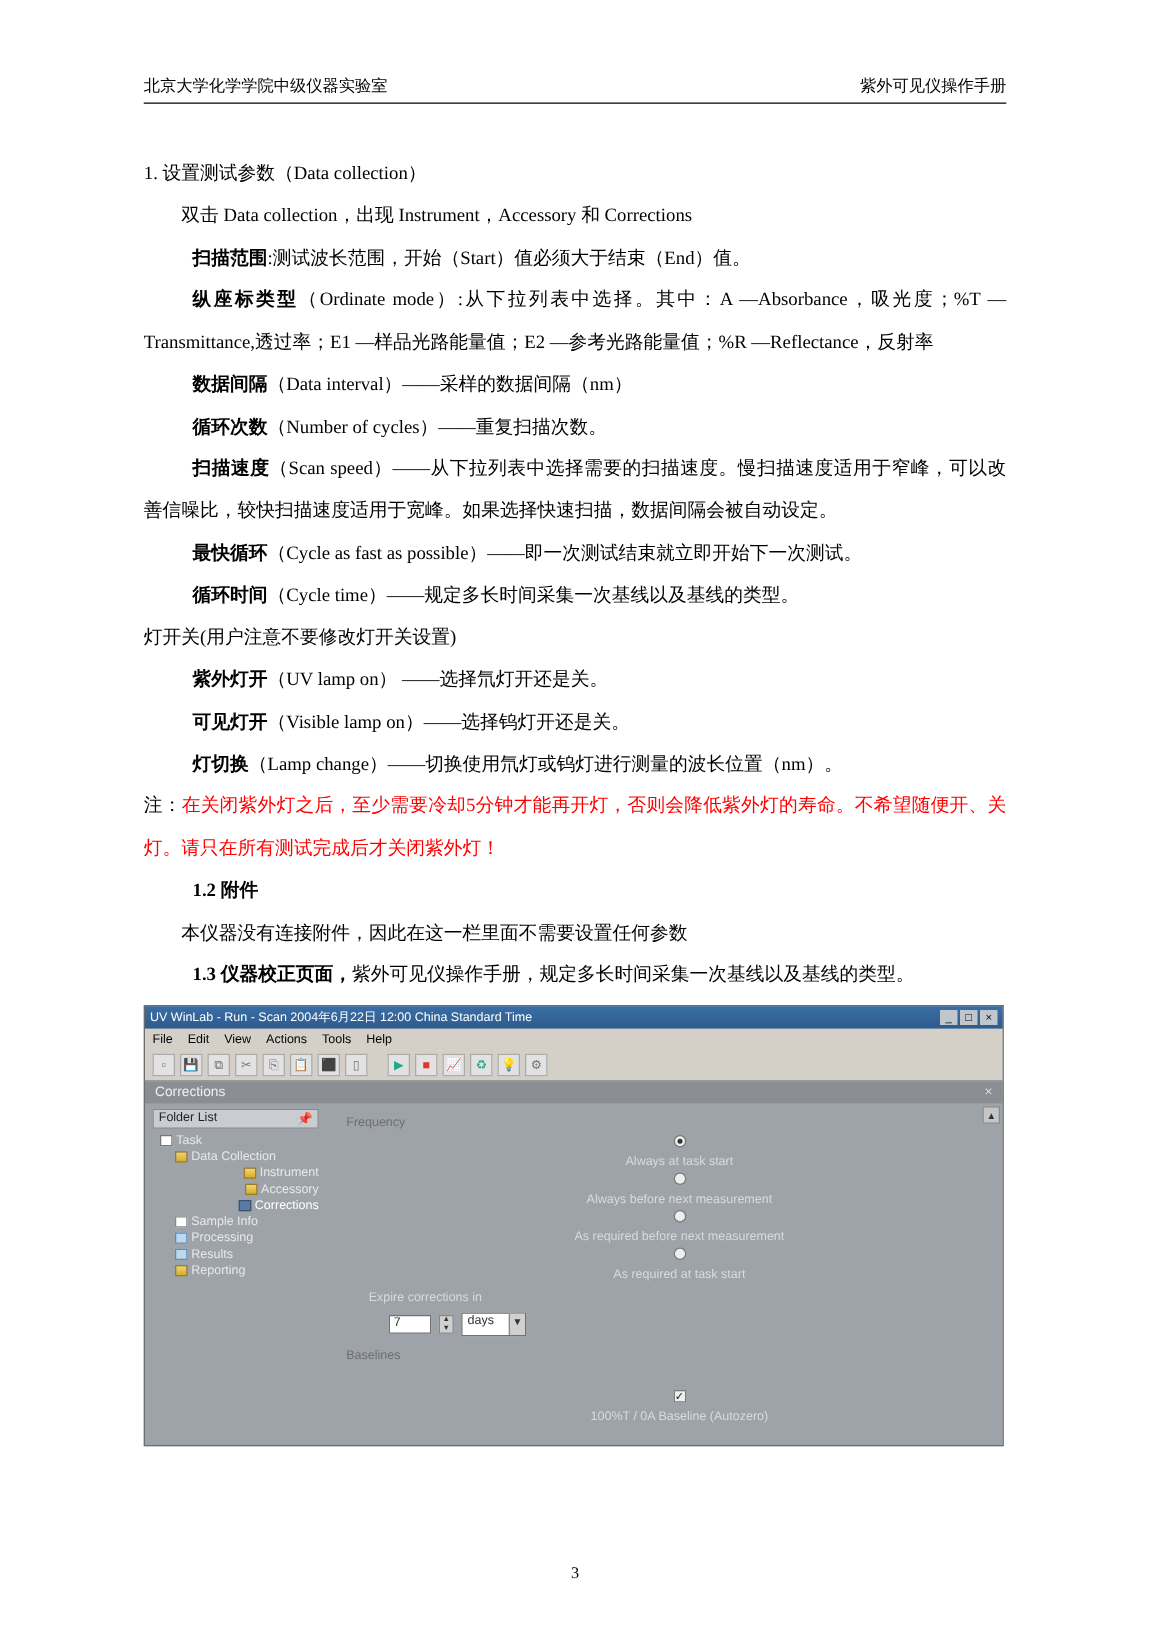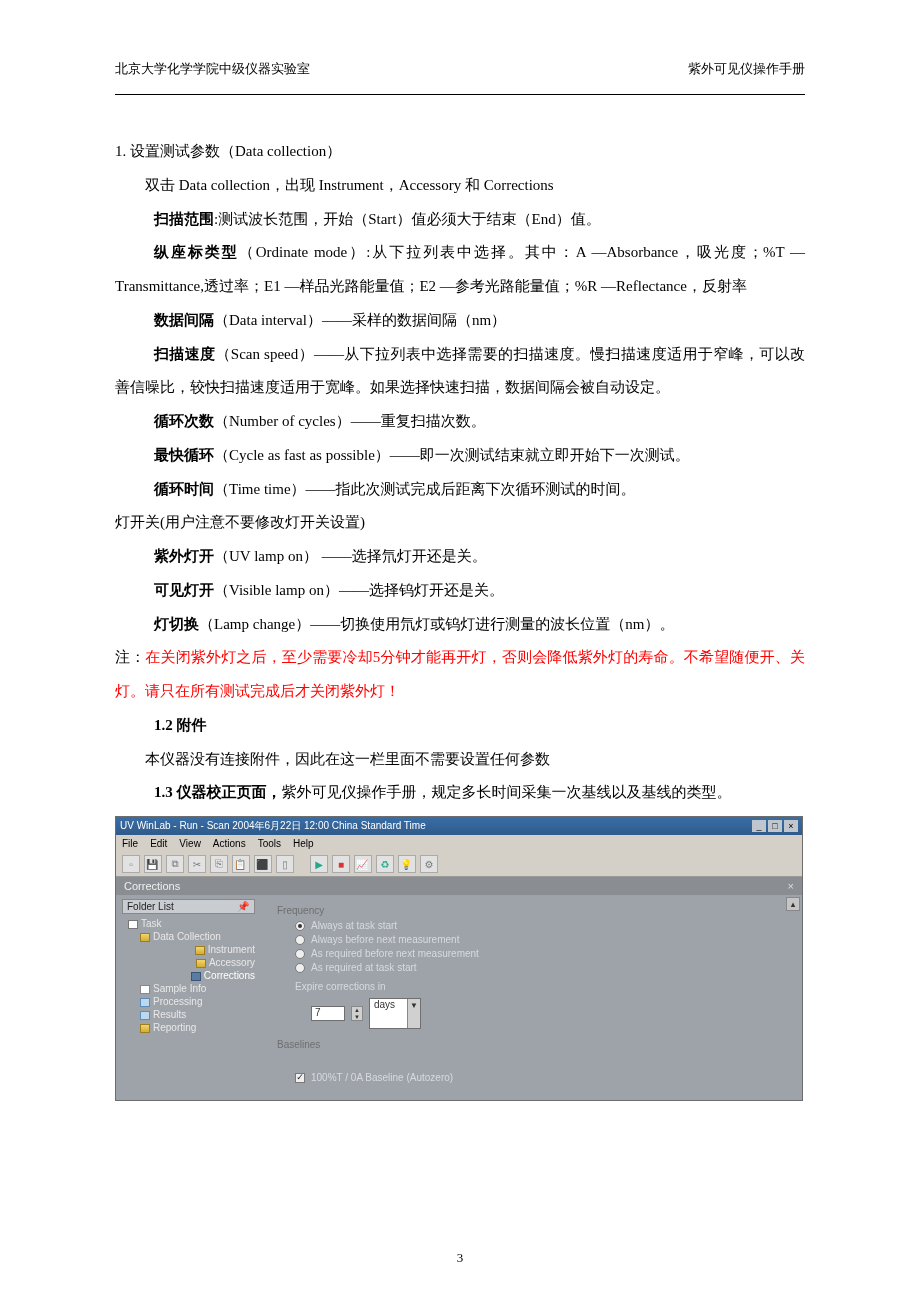--- a/index.html
+++ b/index.html
@@ -12,21 +12,21 @@
     color: #000;
     position: relative;
   }
   .page {
     padding: 60px 115px 40px 115px;
   }
   .header {
     display: flex;
     justify-content: space-between;
     font-size: 13px;
-    padding-bottom: 16px;
+    padding-bottom: 4px;
     border-bottom: 1px solid #000;
     margin-bottom: 40px;
   }
   .para {
     line-height: 2.25;
     text-align: justify;
   }
   .indent { text-indent: 2em; }
   .bold { font-weight: bold; margin-left: 39px; }
   .red { color: #ff0000; }
@@ -168,20 +168,21 @@
     font-size: 10px;
   }
   .shot .opts { padding-left: 24px; }
   .shot .opt {
     display: flex;
     align-items: center;
     gap: 6px;
     margin: 3px 0;
     color: #d7dbdf;
     font-size: 10px;
+    flex-direction: column;
   }
   .shot .opt .radio {
     width: 10px; height: 10px;
     border-radius: 50%;
     border: 1px solid #797979;
     background: #efefef;
     display: inline-flex;
     align-items: center;
     justify-content: center;
   }
@@ -222,21 +223,21 @@
   }
   .shot .spin {
     width: 12px; height: 15px;
     background: #d0d0d0;
     border: 1px solid #888;
     display: flex;
     flex-direction: column;
   }
   .shot .spin div { flex:1; font-size:6px; color:#333; text-align:center; line-height:7px; }
   .shot .combo {
-    height: 31px;
+    height: 19px;
     background: #fff;
     border: 1px solid #6f6f6f;
     color: #333;
     font-size: 10px;
     padding: 0 16px 0 4px;
     position: relative;
     min-width: 52px;
   }
   .shot .combo .dd {
     position: absolute; right: 0; top: 0;
@@ -265,27 +266,27 @@
 
   <div class="sec-title">1. 设置测试参数（Data collection）</div>
   <div class="para indent">双击 Data collection，出现 Instrument，Accessory 和 Corrections</div>
 
   <div class="para"><span class="bold">扫描范围</span><span>:测试波长范围，开始（Start）值必须大于结束（End）值。</span></div>
 
   <div class="para"><span class="bold">纵座标类型</span><span>（Ordinate mode）:从下拉列表中选择。其中：A —Absorbance，吸光度；%T —Transmittance,透过率；E1 —样品光路能量值；E2 —参考光路能量值；%R —Reflectance，反射率</span></div>
 
   <div class="para"><span class="bold">数据间隔</span><span>（Data interval）——采样的数据间隔（nm）</span></div>
 
+  <div class="para"><span class="bold">循环次数</span><span>（Number of cycles）——重复扫描次数。</span></div>
+
   <div class="para"><span class="bold">扫描速度</span><span>（Scan speed）——从下拉列表中选择需要的扫描速度。慢扫描速度适用于窄峰，可以改善信噪比，较快扫描速度适用于宽峰。如果选择快速扫描，数据间隔会被自动设定。</span></div>
 
-  <div class="para"><span class="bold">循环次数</span><span>（Number of cycles）——重复扫描次数。</span></div>
-
   <div class="para"><span class="bold">最快循环</span><span>（Cycle as fast as possible）——即一次测试结束就立即开始下一次测试。</span></div>
 
-  <div class="para"><span class="bold">循环时间</span><span>（Time time）——指此次测试完成后距离下次循环测试的时间。</span></div>
+  <div class="para"><span class="bold">循环时间</span><span>（Cycle time）——规定多长时间采集一次基线以及基线的类型。</span></div>
 
   <div class="para">灯开关(用户注意不要修改灯开关设置)</div>
 
   <div class="para"><span class="bold">紫外灯开</span><span>（UV lamp on） ——选择氘灯开还是关。</span></div>
 
   <div class="para"><span class="bold">可见灯开</span><span>（Visible lamp on）——选择钨灯开还是关。</span></div>
 
   <div class="para"><span class="bold">灯切换</span><span>（Lamp change）——切换使用氘灯或钨灯进行测量的波长位置（nm）。</span></div>
 
   <div class="para"><span>注：</span><span class="red">在关闭紫外灯之后，至少需要冷却5分钟才能再开灯，否则会降低紫外灯的寿命。不希望随便开、关灯。请只在所有测试完成后才关闭紫外灯！</span></div>

